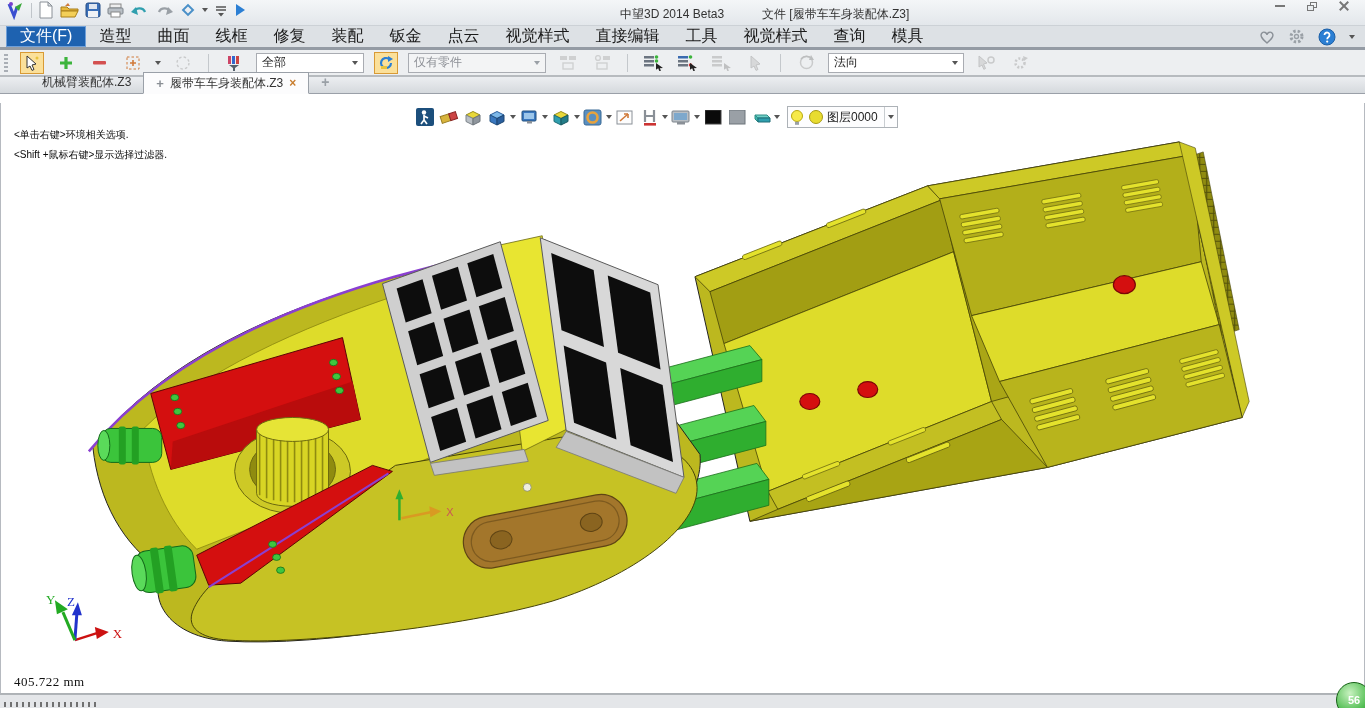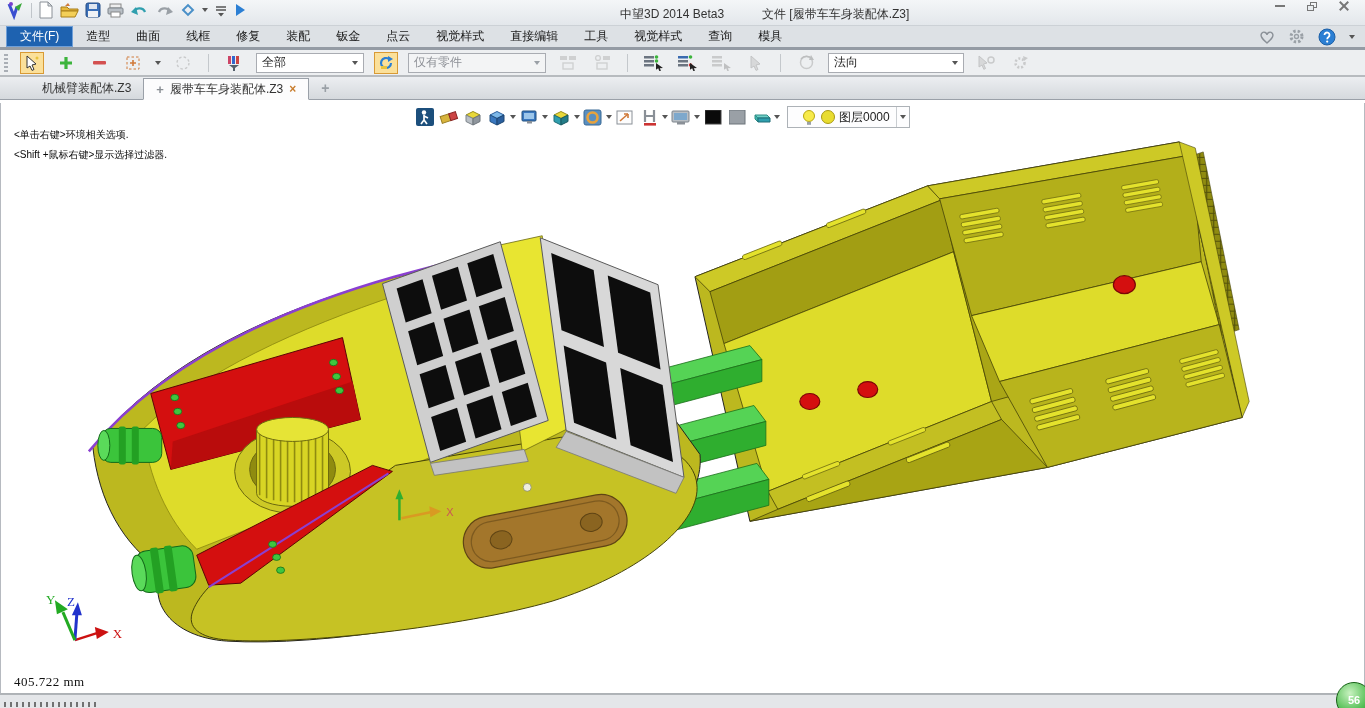--- a/index.html
+++ b/index.html
@@ -17,49 +17,49 @@
 .winbtn{width:14px;height:12px;display:flex;align-items:center;justify-content:center}
 .min-glyph{width:10px;height:2px;background:#777}
 .rest-glyph{position:relative;width:10px;height:9px}
 .rest-glyph i{position:absolute;border:1.5px solid #777;width:7px;height:6px;display:block}
 .rest-glyph i:first-child{right:0;top:0}.rest-glyph i:last-child{left:0;bottom:0;background:#e8ecef}
 .close-glyph{position:relative;width:10px;height:10px}
 .close-glyph::before,.close-glyph::after{content:"";position:absolute;left:4px;top:-1px;width:2px;height:12px;background:#777}
 .close-glyph::before{transform:rotate(45deg)}.close-glyph::after{transform:rotate(-45deg)}
 
 .menubar{height:24px;background:#dde1e5;display:flex;align-items:stretch;border-bottom:3px solid #949ba4;padding-left:6px}
-.mtab{display:flex;align-items:center;padding:0 13px;color:#1a1a1a;font-size:12px}
+.mtab{display:flex;align-items:center;padding:0 13px;color:#1a1a1a;font-size:16px}
 .mtab.active{background:#1e62b0;color:#fff;border:1px solid #6f9fd8}
 .menu-right{margin-left:auto;display:flex;align-items:center;gap:13px;padding-right:10px}
 
 .seltoolbar{height:27px;background:#edeff1;border-bottom:2px solid #b7bbbf;display:flex;align-items:center;gap:10px;padding-left:2px}
 .grip{width:4px;height:18px;background:repeating-linear-gradient(#a9aeb5 0 2px,transparent 2px 4px);margin:0 2px}
 .tbtn{width:24px;height:22px;display:flex;align-items:center;justify-content:center;border:1px solid transparent;flex:none}
 .tbtn.hl{background:#fbe09a;border-color:#d89a35}
 .tbtn.dis{opacity:.45;filter:grayscale(1)}
 .combo{height:20px;background:#fff;border:1px solid #a9acb2;display:flex;align-items:center;padding:0 5px;gap:4px;flex:none}
 .combo.dis{background:#f3f4f5;color:#8d9096}
 .caret{width:0;height:0;border-left:3.5px solid transparent;border-right:3.5px solid transparent;border-top:4.5px solid #555;flex:none}
 .combo .caret{margin-left:auto}
 .dis .caret{border-top-color:#9aa0a6}
 .tsep{width:1px;height:18px;background:#c4c8cc;margin:0 3px;flex:none}
 .smallcaret{margin-left:-1px}
 
-.doctabs{height:23px;background:linear-gradient(#eceef1,#d5d9dd);display:flex;align-items:flex-end;padding-left:30px;border-bottom:1px solid #9aa0a8}
+.doctabs{height:17px;background:linear-gradient(#eceef1,#d5d9dd);display:flex;align-items:flex-end;padding-left:30px;border-bottom:1px solid #9aa0a8}
 .dtab{height:22px;display:flex;align-items:center;padding:0 12px;color:#333;gap:6px}
 .dtab.active{background:#fcfcfd;border:1px solid #9aa0a8;border-bottom:1px solid #fcfcfd;margin-bottom:-1px;z-index:2}
 .tabplus{color:#8a8f95;font-size:13px;font-weight:bold}
 .tabclose{color:#c87d2e;font-weight:bold;font-size:12px}
 .newtab{height:22px;display:flex;align-items:center;padding:0 12px;color:#9aa0a6;font-size:14px;font-weight:bold}
 
 .viewport{position:absolute;left:0;right:0;top:103px;bottom:14px;background:#fff;border-left:1px solid #b6bac0;border-right:1px solid #b6bac0;border-bottom:1px solid #aeb2b6;overflow:hidden}
 .modelsvg{position:absolute;left:0;top:0;width:100%;height:100%}
 .vtoolbar{position:absolute;left:413px;top:3px;display:flex;align-items:center;gap:2px;z-index:3}
 .vicon{width:22px;height:22px;display:flex;align-items:center;justify-content:center;flex:none}
-.layerbox{display:flex;align-items:center;border:1px solid #adb2b7;background:#fdfdfe;height:22px;padding-left:13px;margin-left:5px;gap:3px}
+.layerbox{display:flex;align-items:center;border:1px solid #adb2b7;background:#fdfdfe;height:22px;padding-left:1px;margin-left:5px;gap:3px}
 .layerbox .caret-cell{width:13px;align-self:stretch;display:flex;align-items:center;justify-content:center;border-left:1px solid #c9cdd1;margin-left:3px}
 .hints{position:absolute;left:13px;top:22px;font-size:10px;color:#0a0a0a;line-height:20px;z-index:2}
 .measure{position:absolute;left:13px;bottom:3px;font-family:"Liberation Serif","DejaVu Serif",serif;font-size:13px;color:#111;letter-spacing:.5px;z-index:2}
 
 .statusstrip{position:absolute;left:0;right:0;bottom:0;height:14px;background:#e4e6e9;border-top:1px solid #b0b4b8}
 .smudge{position:absolute;left:4px;bottom:1px;width:96px;height:5px;background:repeating-linear-gradient(90deg,#4a4a4a 0 2px,transparent 2px 6px);opacity:.75}
 .badge{position:absolute;left:1336px;top:682px;width:36px;height:36px;border-radius:50%;background:radial-gradient(circle at 38% 30%,#c8f2c0,#59c159 55%,#1e7c1e);border:1px solid #156015;color:#fff;font-weight:bold;font-size:11px;display:flex;align-items:center;justify-content:center;z-index:6}
 </style>
 </head>
 <body>

